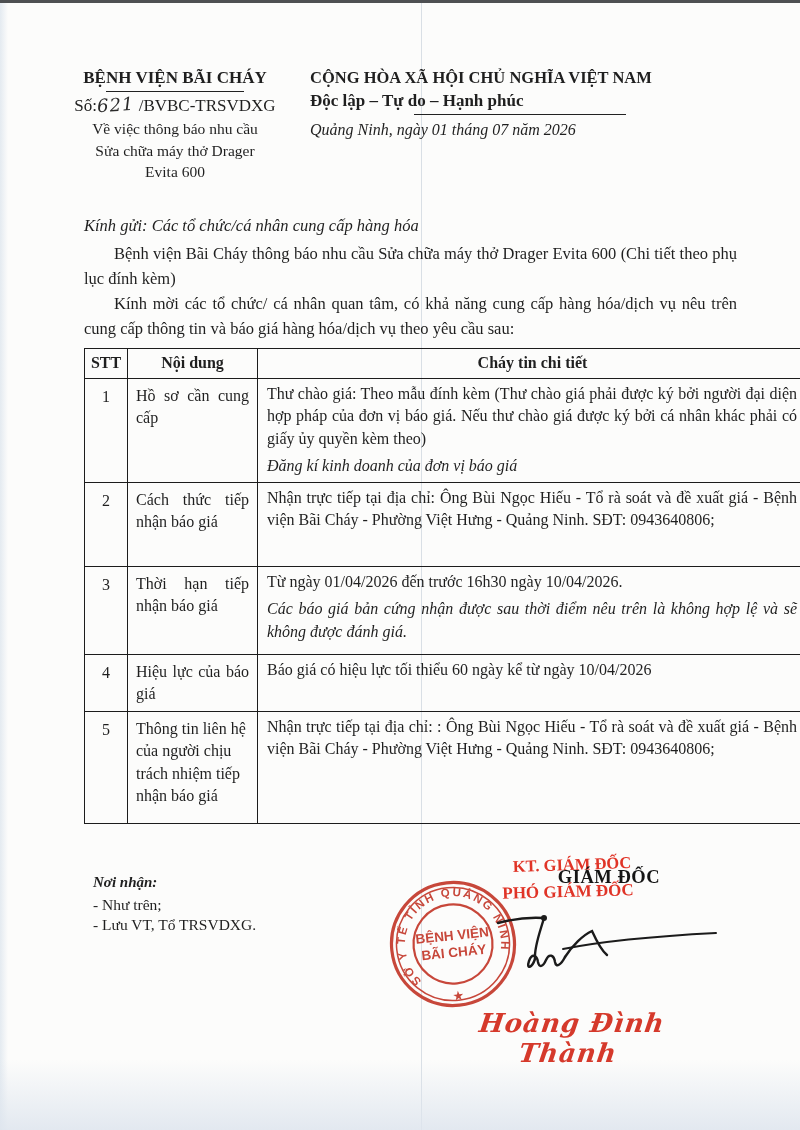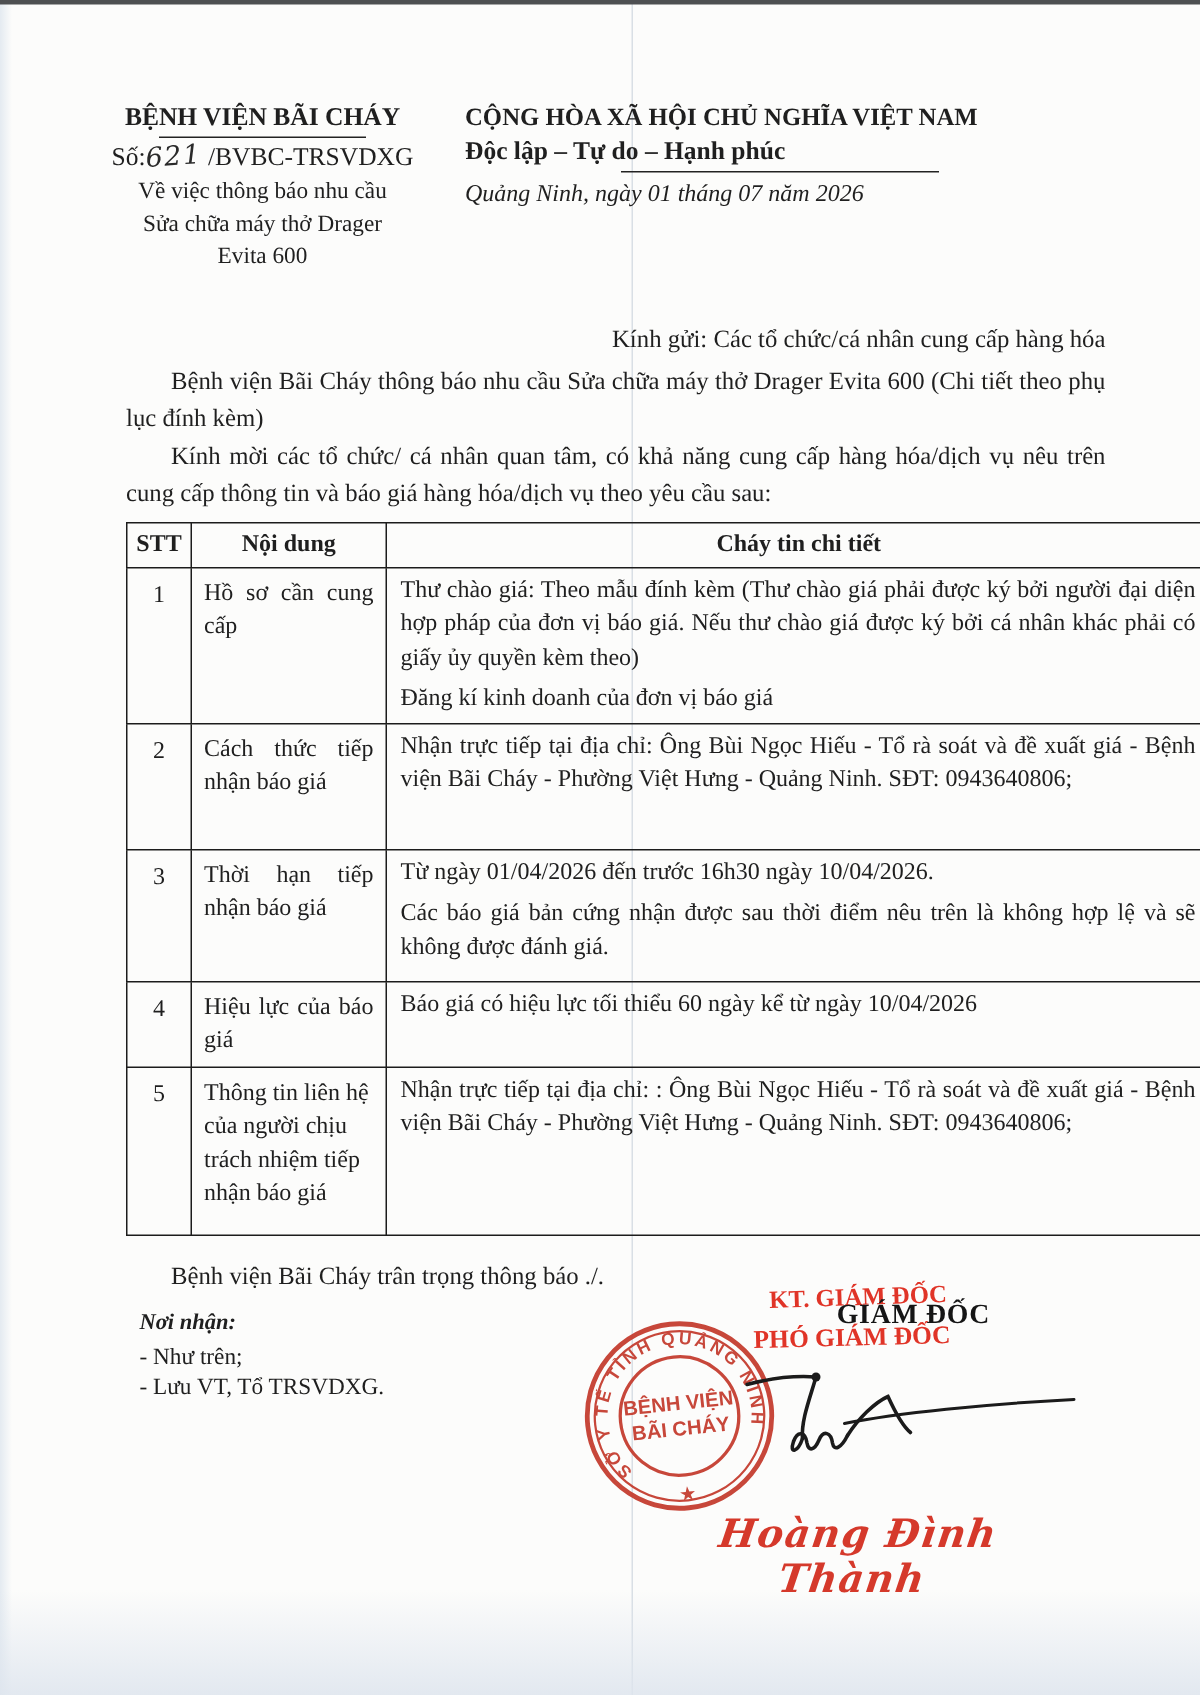--- a/index.html
+++ b/index.html
@@ -26,34 +26,34 @@
   .doc-number { font-size:17px; margin-top:1px; white-space:nowrap; }
   .doc-number .hand { font-family:"DejaVu Serif",serif; font-style:italic; font-size:18px;
                       display:inline-block; transform:rotate(-4deg); color:#2a2a2a; letter-spacing:1px; }
   .subject    { font-size:15.5px; line-height:21.5px; margin-top:2px; }
   .nat-title  { font-size:16.5px; font-weight:bold; }
   .nat-motto  { font-size:17px;  font-weight:bold; margin-top:3px; }
   .place-date { font-size:16px; font-style:italic; margin-top:4px; }
 
   
   .body-block { position:absolute; left:84px; top:213px; width:653px; font-size:16.5px; line-height:25px; }
-  .salutation { text-align:right; margin-bottom:3px; }
+  .salutation { text-align:left; margin-bottom:3px;font-style:italic; }
   .para { text-align:justify; text-indent:30px; }
 
   
   table { border-collapse:collapse; width:724px; margin-top:7px; table-layout:fixed;
           font-size:16px; line-height:22.5px; }
   col.c1 { width:43px; } col.c2 { width:130px; }
   th,td { border:1.6px solid #1c1c1c; vertical-align:top; }
   th { font-weight:bold; font-size:16px; padding:3px 2px; height:28px; }
   td.stt { text-align:center; padding-top:7px; }
   td.nd  { padding:6px 8px 4px; text-align:justify; }
   td.nd.noj { text-align:left; }
   td.ct  { padding:4px 10px 4px 9px; text-align:justify; }
-  td.ct p + p { margin-top:5px; }
+  td.ct p + p { margin-top:5px;font-style:italic; }
   tr.r1 td { height:94px; } tr.r2 td { height:84px; } tr.r3 td { height:88px; }
   tr.r4 td { height:57px; } tr.r5 td { height:112px; }
 
   .closing { margin-top:14px; text-indent:30px; }
 
   
   .recipients { position:absolute; left:93px; top:872px; font-size:15px; line-height:20.5px; }
   .recipients .lbl { font-weight:bold; font-style:italic; margin-bottom:2px; }
   .recipients .itm { font-size:15.5px; }
 
@@ -145,21 +145,20 @@
     <tr class="r5">
       <td class="stt">5</td>
       <td class="nd noj">Thông tin liên hệ của người chịu trách nhiệm tiếp nhận báo giá</td>
       <td class="ct">
         <p>Nhận trực tiếp tại địa chỉ: : Ông Bùi Ngọc Hiếu - Tổ rà soát và đề xuất giá - Bệnh viện Bãi Cháy - Phường Việt Hưng - Quảng Ninh. SĐT: 0943640806;</p>
       </td>
     </tr>
   </tbody>
     </table>
 
-  <p class="closing">Bệnh viện Bãi Cháy trân trọng thông báo ./.</p>
 </div>
 
 <div class="recipients">
   <div class="lbl">Nơi nhận:</div>
   <div class="itm">- Như trên;</div>
   <div class="itm">- Lưu VT, Tổ TRSVDXG.</div>
 </div>
 
 <div class="sig-kt">KT. GIÁM ĐỐC</div>
 <div class="sig-title">GIÁM ĐỐC</div>

